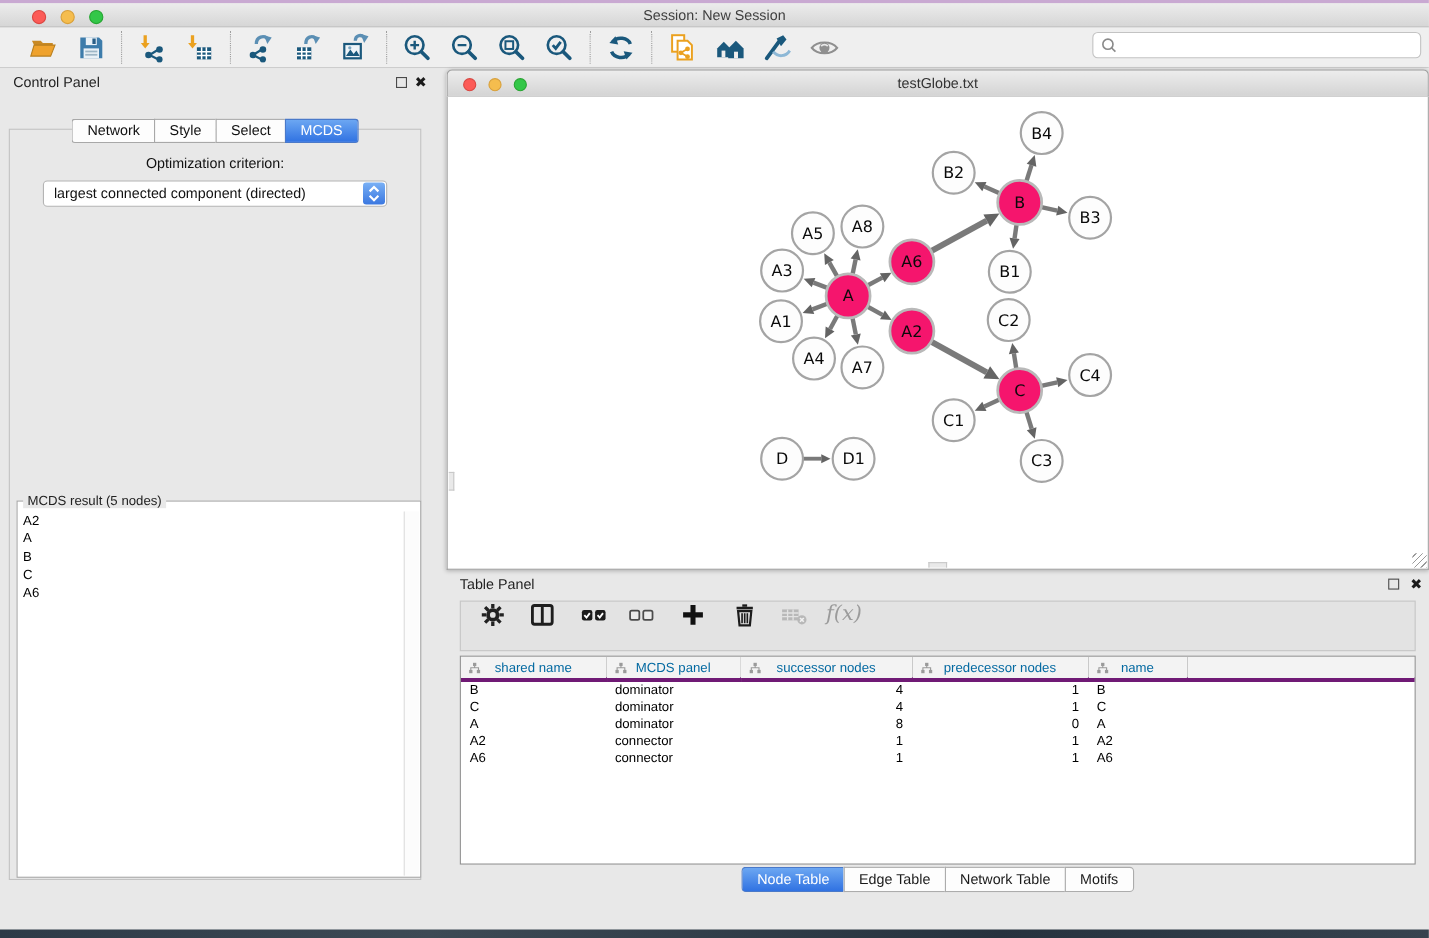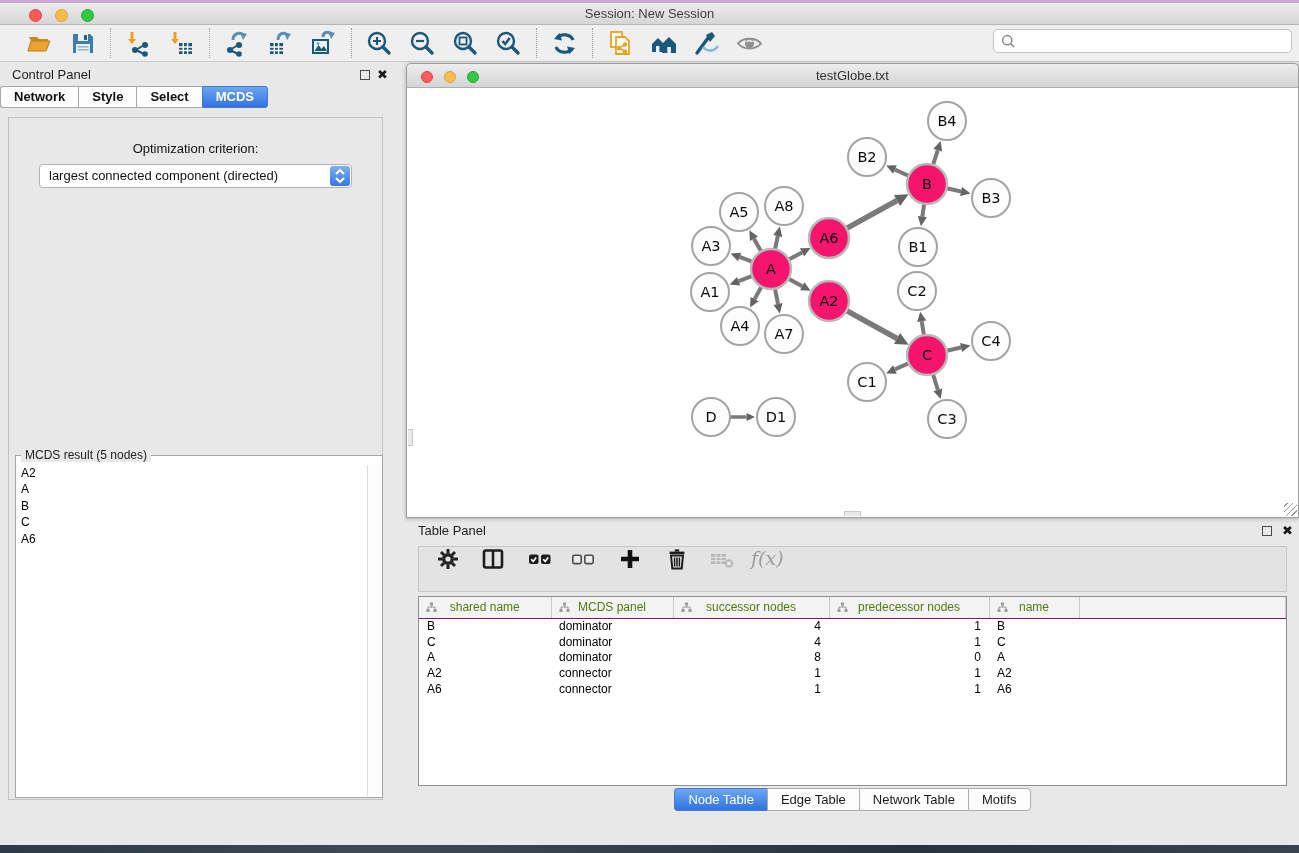--- a/index.html
+++ b/index.html
@@ -29,21 +29,21 @@
 
   
   .main { position:relative; height:756px; background:#e8e8e8; }
 
   
   .control-panel { position:absolute; left:0; top:0; width:391px; height:756px; }
   .panel-header { position:relative; height:26px; line-height:26px; padding-left:12px; color:#1f1f1f; }
   .ph-float { position:absolute; top:8px; width:10px; height:10px; border:1.6px solid #4a4a4a; background:transparent; }
   .ph-close { position:absolute; top:5px; font-weight:bold; font-size:13px; color:#1a1a1a; line-height:16px; }
   .control-panel .ph-float { left:360px; } .control-panel .ph-close { left:377px; }
-  .cp-tabs { position:absolute; left:0; top:24px; width:100%; display:flex; z-index:2;font-weight:bold; }
+  .cp-tabs { position:absolute; left:0; top:46px; width:100%; display:flex; justify-content:center; z-index:2; }
   .tab-btn { height:22px; line-height:20px; padding:0 13px; background:#fdfdfd; border:1px solid #a8a8a8; border-right:none; color:#111; cursor:default; }
   .tab-btn:first-child { border-radius:3px 0 0 3px; }
   .tab-btn:last-child { border-right:1px solid #a8a8a8; border-radius:0 3px 3px 0; }
   .tab-btn.selected { background:linear-gradient(#6ca7f2,#3072e2); color:#fff; border-color:#4a79c9; }
   .cp-content { position:absolute; left:8px; top:55px; width:375px; height:683px; border:1px solid #c2c2c2; background:#e8e8e8; }
   .opt-label { text-align:center; margin-top:23px; color:#111; }
   .criterion-select { position:relative; width:313px; height:24px; margin:8px auto 0 auto; background:#fff; border:1px solid #b4b4b4; border-radius:4px; line-height:22px; padding-left:9px; color:#111; }
   .sel-stepper { position:absolute; right:1px; top:1px; width:20px; height:20px; border-radius:3px; background:linear-gradient(#79b0f5,#3a77e0); }
   .sel-stepper svg { display:block; margin:2px auto; }
   .cp-buttons { display:flex; justify-content:center; gap:14px; margin-top:11px; }
@@ -67,21 +67,21 @@
 
   
   .table-panel { position:absolute; left:406px; top:456px; width:893px; height:300px; }
   .table-panel .ph-float { left:856px; } .table-panel .ph-close { left:876px; }
   .tp-toolbar { position:absolute; left:12px; top:28px; width:869px; height:46px; background:#e3e3e3; border:1px solid #c6c6c6; display:flex; gap:13px; padding-left:17px; }
   .tp-toolbar .gicon { width:24px; height:24px; }
   .fx-label { font-family:"DejaVu Serif","Liberation Serif",serif; font-style:italic; font-size:19px; color:#9b9b9b; margin-left:4px; }
   .dim { opacity:.5; }
   .data-table-wrap { position:absolute; left:12px; top:78px; width:869px; height:190px; background:#fff; border:1px solid #8f8f8f; overflow:hidden; }
   table.data-table { border-collapse:collapse; width:100%; table-layout:fixed; font-size:12px; }
-  table.data-table th { position:relative; height:21px; background:#f3f3f3; border-bottom:1px solid #701a75; border-right:1px solid #c9c9c9; font-weight:normal; color:#4d7c0f; text-align:center; overflow:hidden; }
+  table.data-table th { position:relative; height:21px; background:#f3f3f3; border-bottom:4px solid #701a75; border-right:1px solid #c9c9c9; font-weight:normal; color:#0369a1; text-align:center; overflow:hidden; }
   table.data-table th .hicon { position:absolute; left:7px; top:5px; }
   table.data-table td { height:15.7px; padding:0 8px; color:#000; white-space:nowrap; overflow:hidden; }
   td.num { text-align:right; padding-right:14px; }
   td.nm { padding-left:12px; }
   .tp-tabs { position:absolute; left:0; top:270px; width:100%; display:flex; justify-content:center; }
   .tp-tab { height:23px; line-height:21px; padding:0 13px; background:#fdfdfd; border:1px solid #acacac; border-right:none; color:#1a1a1a; }
   .tp-tab:first-child { border-radius:4px 0 0 4px; }
   .tp-tab:last-child { border-right:1px solid #acacac; border-radius:0 4px 4px 0; }
   .tp-tab.selected { background:linear-gradient(#6ca7f2,#3072e2); color:#fff; border-color:#4a79c9; }
 

